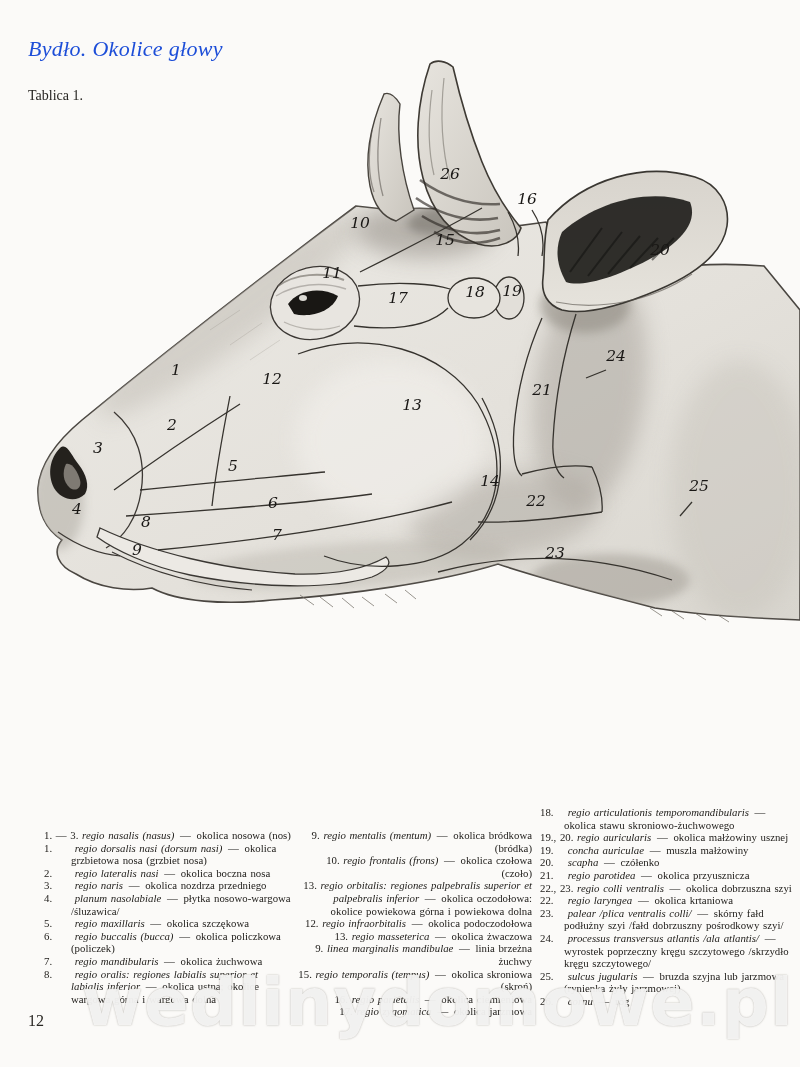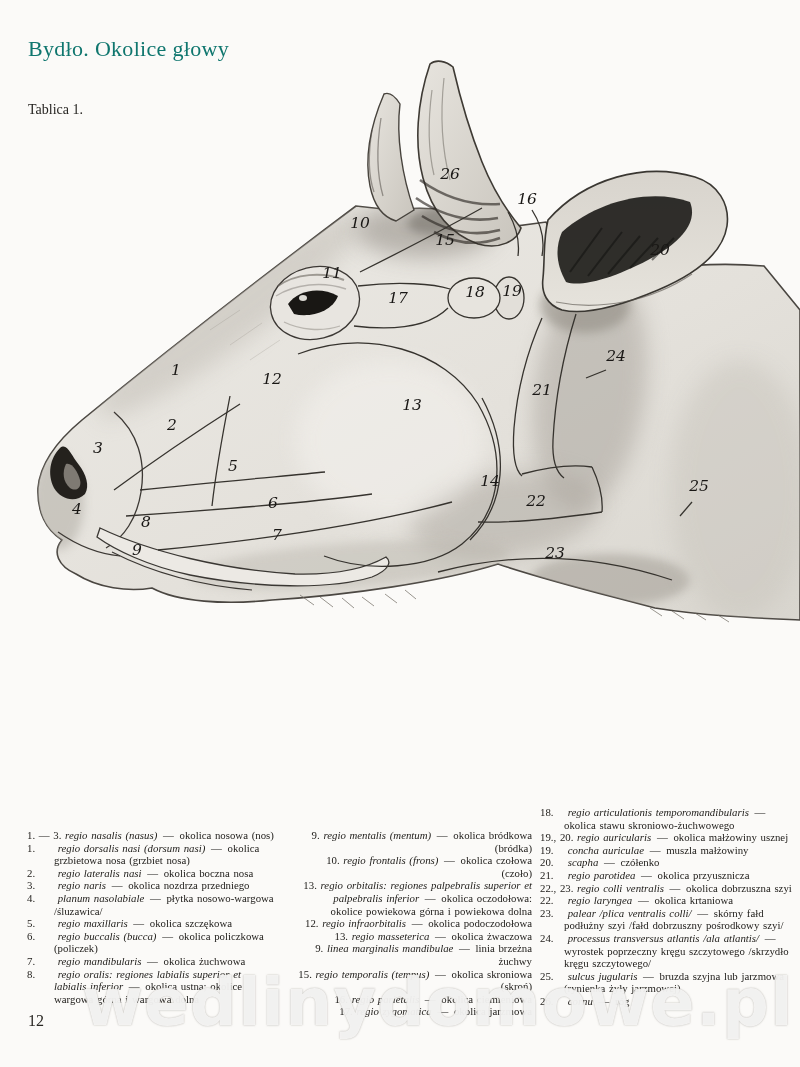--- a/index.html
+++ b/index.html
@@ -8,34 +8,34 @@
     position:relative;
     width:800px;height:1067px;
     margin:0 auto;
     background:#fbfaf8;
     overflow:hidden;
     font-family:"Liberation Serif","DejaVu Serif",serif;
     color:#1c1a17;
   }
   .title{
     position:absolute;left:28px;top:36px;
-    font-size:22px;letter-spacing:.3px;color:#0f766e;
+    font-size:22px;letter-spacing:.3px;color:#1d4ed8;font-style:italic;
   }
   .subtitle{
-    position:absolute;left:28px;top:102px;
+    position:absolute;left:28px;top:88px;
     font-size:14px;color:#262421;
   }
   #figure-svg{position:absolute;left:0;top:60px;}
   
   .legend-col{
     position:absolute;
     font-size:10.8px;line-height:12.6px;
     text-align:left;color:#23211e;
   }
-  #legend-col-0{left:27px;top:829px;width:248px;--numw:27px;}
+  #legend-col-0{left:44px;top:829px;width:248px;--numw:27px;}
   #legend-col-1{left:286px;top:829px;width:246px;text-align:right;--numw:20px;}
   #legend-col-2{left:540px;top:806px;width:254px;--numw:24px;}
   .entry{
     margin:0;
     padding-left:var(--numw);
     text-indent:calc(-1 * var(--numw));
     word-spacing:1px;
     font-family:Liberation Serif, serif;
   }
   .entry .num{display:inline-block;min-width:var(--numw);text-indent:0;}

